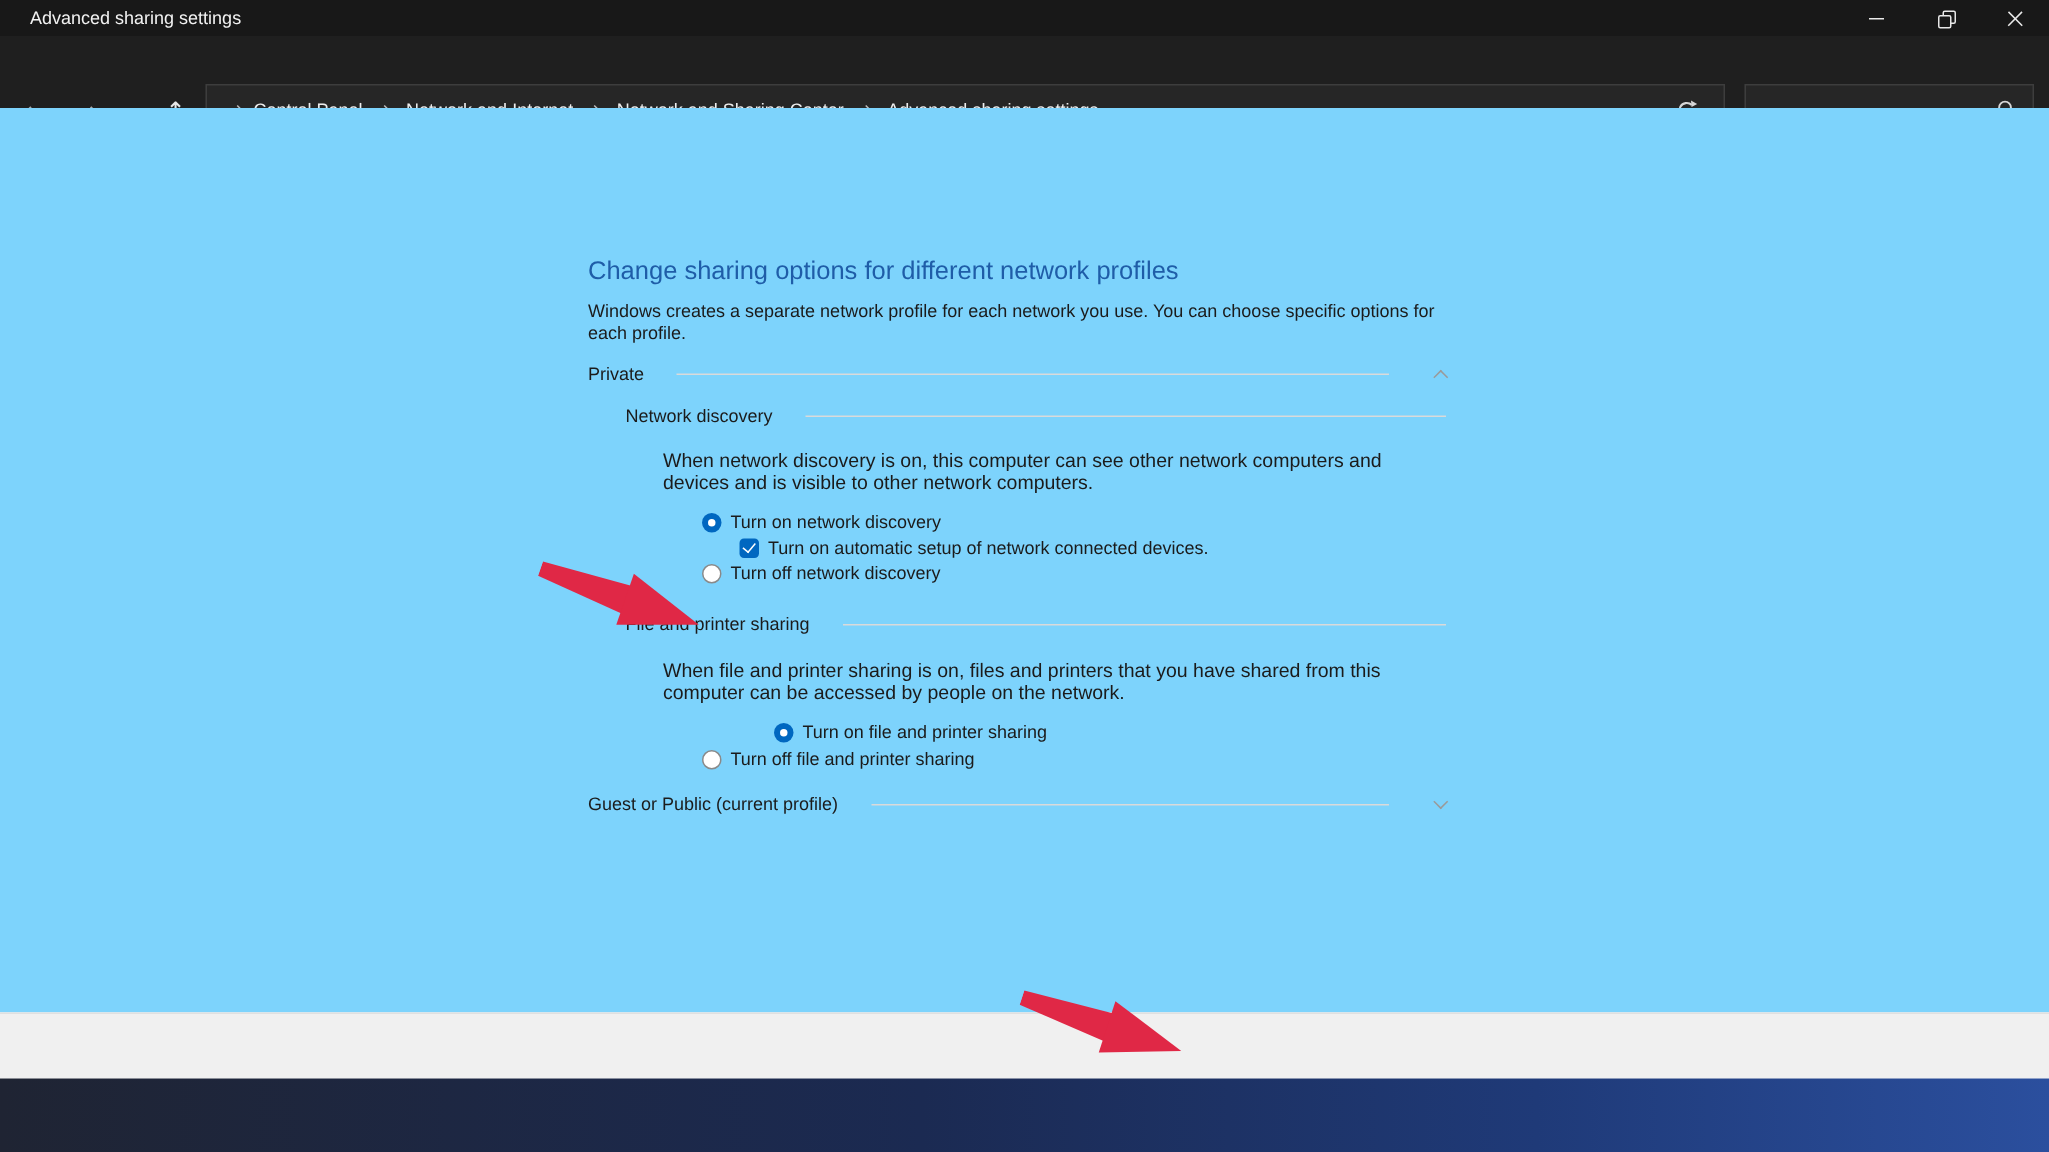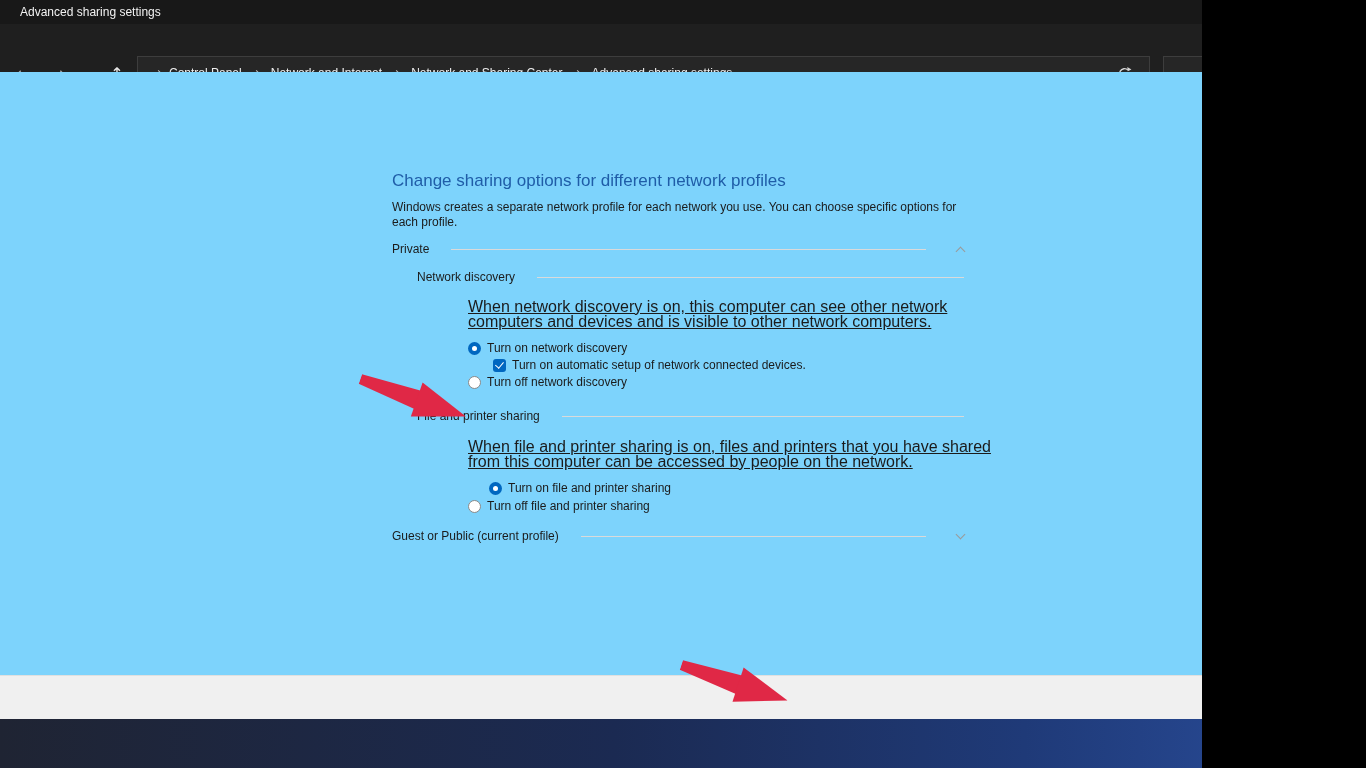--- a/index.html
+++ b/index.html
@@ -1,17 +1,17 @@
 <!DOCTYPE html>
 <html><head>
 <meta charset="utf-8">
 <style>
   * { margin:0; padding:0; box-sizing:border-box; }
   body { font-family:"Liberation Sans","DejaVu Sans",sans-serif; background:#000; }
-  .screen { position:relative; width:1202px; height:768px; overflow:hidden; background:#ffffff; }
+  .screen { position:relative; width:1366px; height:768px; overflow:hidden; background:#ffffff; }
 
   
   .titlebar { position:absolute; left:0; top:0; width:1366px; height:24px; background:#181818; color:#f2f2f2; display:flex; align-items:center; }
   .win-title { font-size:12px; padding-left:20px; }
   .win-controls { position:absolute; right:0; top:0; height:24px; display:flex; }
   .wc-btn { width:46px; height:24px; display:flex; align-items:center; justify-content:center; position:relative; }
   .min-glyph { width:10px; height:1px; background:#eaeaea; }
   .restore-glyph { position:relative; width:10px; height:10px; }
   .restore-glyph::before { content:''; position:absolute; top:0; left:2.5px; width:7px; height:7px; border:1px solid #e8e8e8; border-radius:1.5px; }
   .restore-glyph::after { content:''; position:absolute; top:2.5px; left:0; width:7px; height:7px; background:#181818; border:1px solid #e8e8e8; border-radius:1.5px; }
@@ -40,21 +40,21 @@
   .page-title { position:absolute; left:392px; top:99px; font-size:17px; color:#1f5da8; }
   .page-intro { position:absolute; left:392px; top:128px; width:568px; font-size:12px; line-height:15px; }
   .secrow { position:absolute; left:392px; width:580px; display:flex; align-items:center;gap:14px; }
   .secrow.sub { left:417px; width:555px; }
   .sec-label { font-size:12px; white-space:nowrap; }
   .sec-line { flex:1; height:1px; background:#dadada; margin:0 8px; }
   .sec-chev-box { width:24px; display:flex; justify-content:center; }
   .sec-chev { width:7px; height:7px; border-right:1.5px solid #9a9a9a; border-bottom:1.5px solid #9a9a9a; }
   .sec-chev.up { transform:rotate(-135deg); margin-top:4px; }
   .sec-chev.down { transform:rotate(45deg); margin-bottom:3px; }
-  .desc { position:absolute; left:468px; width:524px; font-size:16px; line-height:15px;text-decoration:underline; }
+  .desc { position:absolute; left:442px; width:524px; font-size:13px; line-height:15px; }
   .optrow { position:absolute; display:flex; align-items:center; gap:6px; font-size:12px; }
   .radio { width:13px; height:13px; border-radius:50%; flex:0 0 auto; position:relative; }
   .radio.on { background:#0067c0; }
   .radio.on::after { content:''; position:absolute; left:4px; top:4px; width:5px; height:5px; border-radius:50%; background:#fff; }
   .radio.off { background:#fff; border:1px solid #8a8a8a; }
   .checkbox { width:13px; height:13px; border-radius:3px; background:#0067c0; position:relative; flex:0 0 auto; }
   .checkbox::after { content:''; position:absolute; left:4px; top:1.5px; width:3.5px; height:7px; border:solid #fff; border-width:0 1.7px 1.7px 0; transform:rotate(40deg); }
 
   
   .annot { position:absolute; pointer-events:none; z-index:50; }
@@ -161,21 +161,21 @@
       <span class="radio off"></span>
       <span>Turn off network discovery</span>
     </div>
 
     <div class="secrow sub" style="top:337px;">
       <span class="sec-label">File and printer sharing</span>
       <span class="sec-line"></span>
     </div>
     <div class="desc" style="top:367px;">When file and printer sharing is on, files and printers that you have shared from this computer can be accessed by people on the network.</div>
 
-    <div class="optrow" style="left:441px; top:409px;padding-left:48px;">
+    <div class="optrow" style="left:468px; top:409px;padding-left:48px;">
       <span class="radio on"></span>
       <span>Turn on file and printer sharing</span>
     </div>
     <div class="optrow" style="left:468px; top:427px;">
       <span class="radio off"></span>
       <span>Turn off file and printer sharing</span>
     </div>
 
     <div class="secrow" style="top:457px;justify-content:space-between;">
       <span class="sec-label">Guest or Public (current profile)</span>

